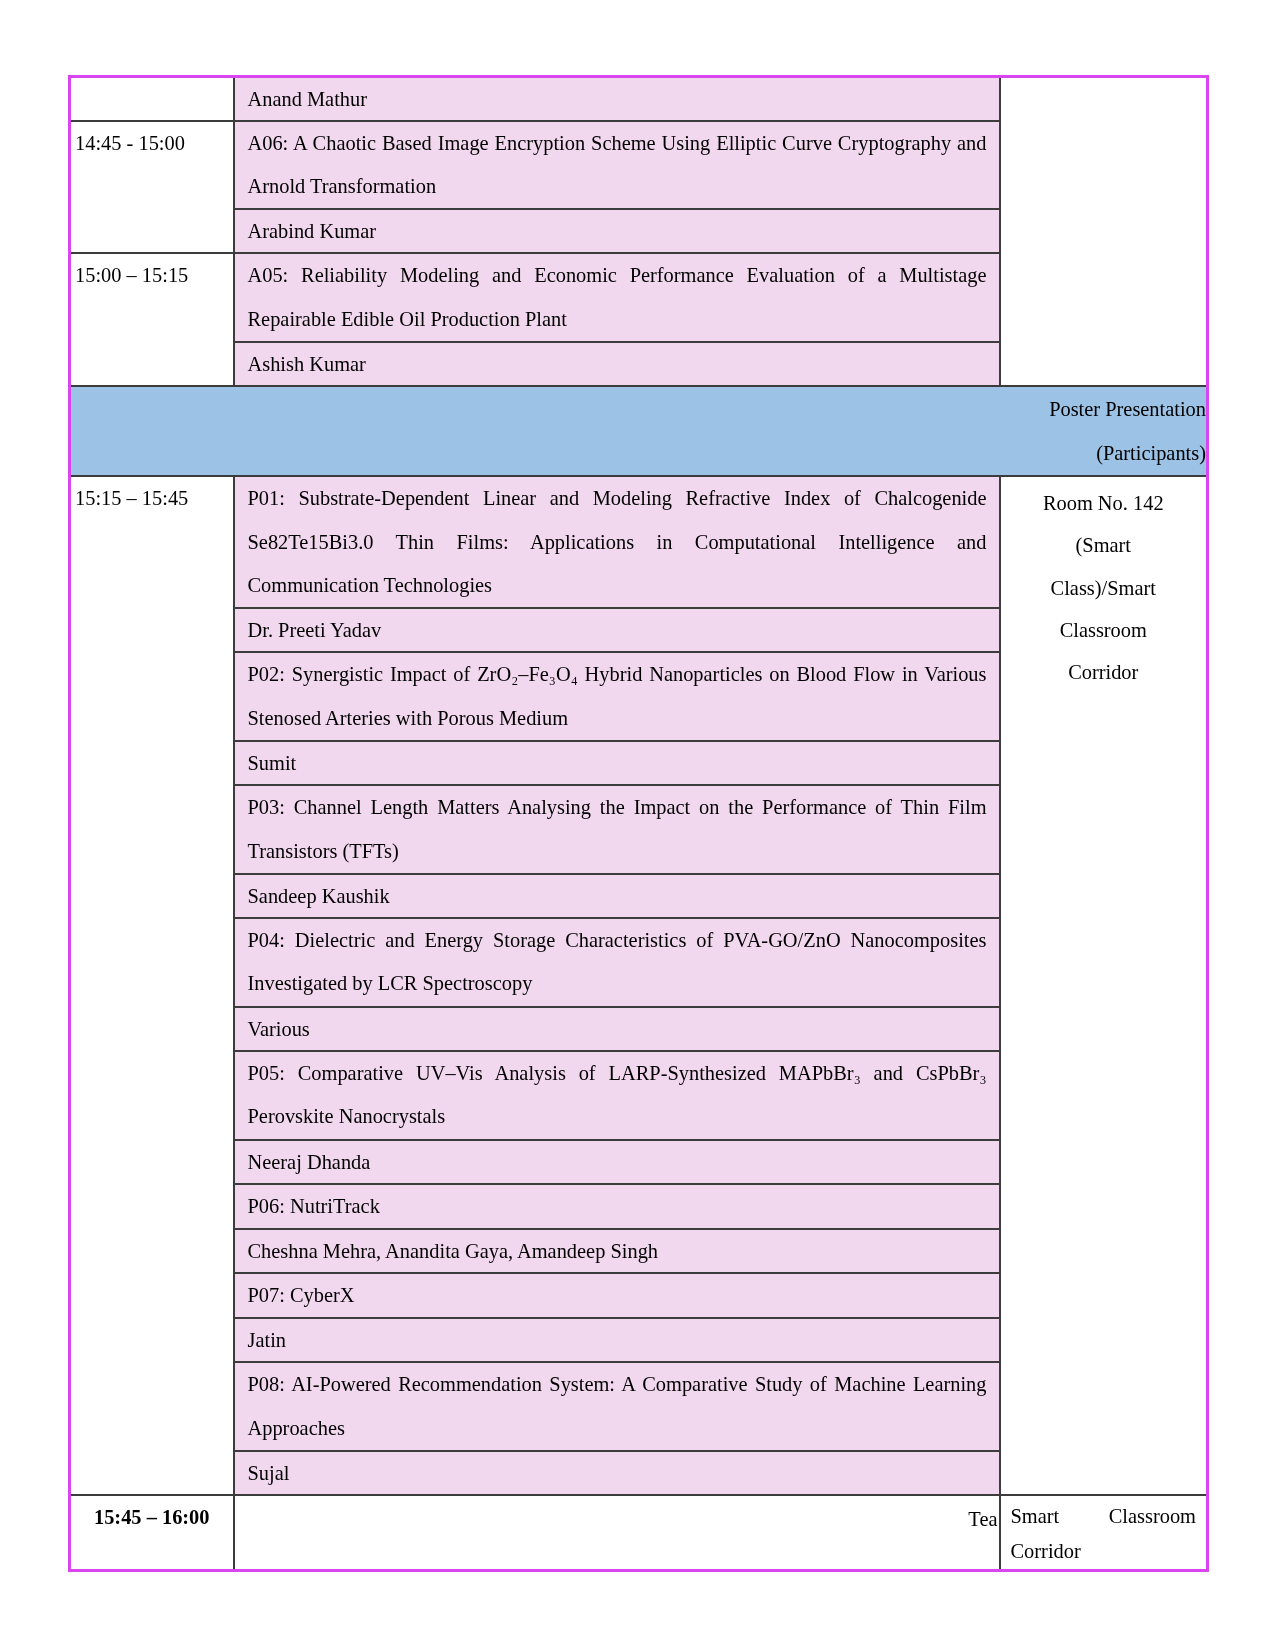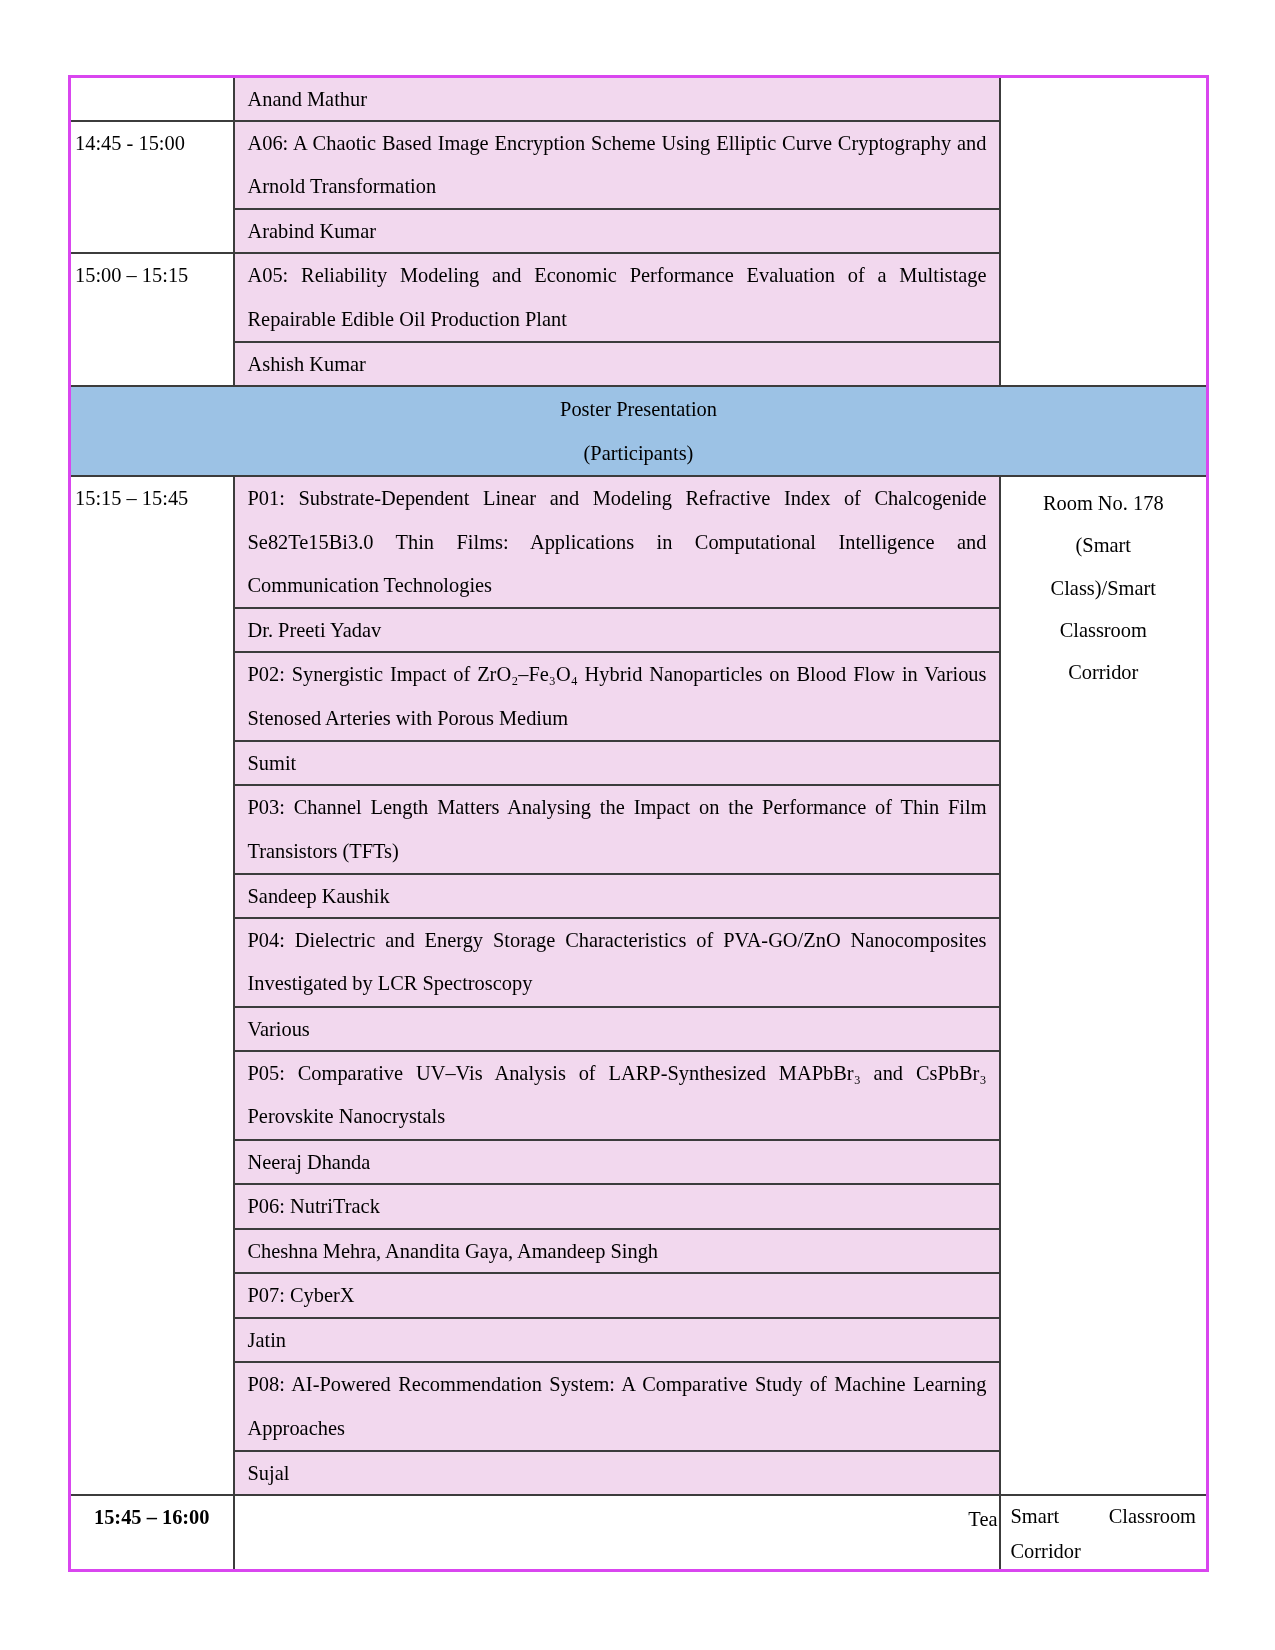--- a/index.html
+++ b/index.html
@@ -46,21 +46,21 @@
     padding: 0 12px 0 13px;
     line-height: 43.4px;
   }
   td.name {
     padding: 3px 12px 0 13px;
     line-height: 36px;
     text-align: left;
   }
   td.banner {
     background: #9cc2e5;
-    text-align: center;
+    text-align: right;
     padding: 0;
     line-height: 44px;
     margin-top: 13px;
   }
   td.roomcol {
     background: #ffffff;
     text-align: center;
     padding: 5px 8px 0 8px;
   }
   td.roomcol .room-line { line-height: 42.3px; }
@@ -120,21 +120,21 @@
       <td class="banner" colspan="3">
         <div>Poster Presentation</div>
         <div>(Participants)</div>
       </td>
     </tr>
 
     <tr class="rh3">
       <td class="time" rowspan="16">15:15 – 15:45</td>
       <td class="pink title">P01: Substrate-Dependent Linear and Modeling Refractive Index of Chalcogenide Se82Te15Bi3.0 Thin Films: Applications in Computational Intelligence and Communication Technologies</td>
       <td class="roomcol" rowspan="16">
-        <div class="room-line">Room No. 178</div>
+        <div class="room-line">Room No. 142</div>
         <div class="room-line">(Smart</div>
         <div class="room-line">Class)/Smart</div>
         <div class="room-line">Classroom</div>
         <div class="room-line">Corridor</div>
       </td>
     </tr>
     <tr class="rh1">
       <td class="pink name">Dr. Preeti Yadav</td>
     </tr>
     <tr class="rh2">

